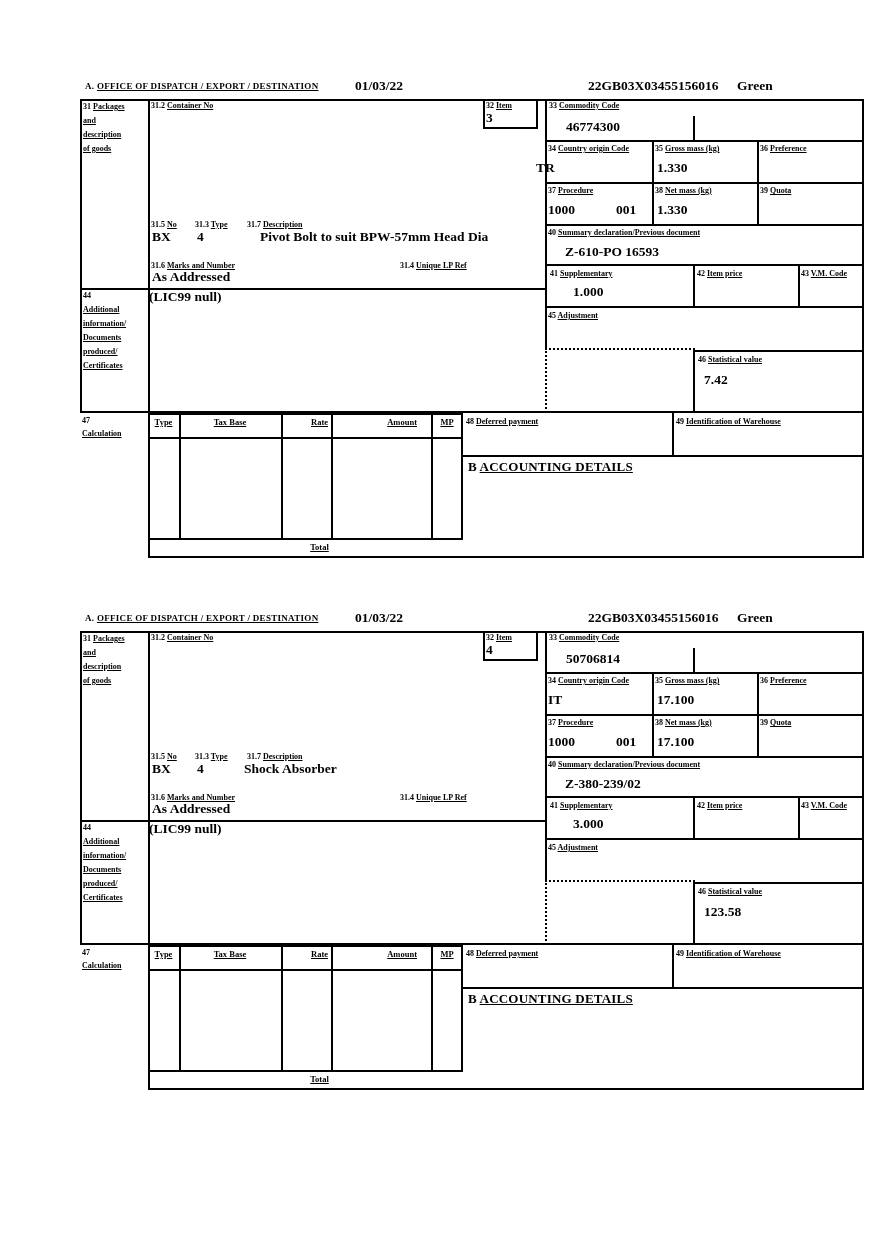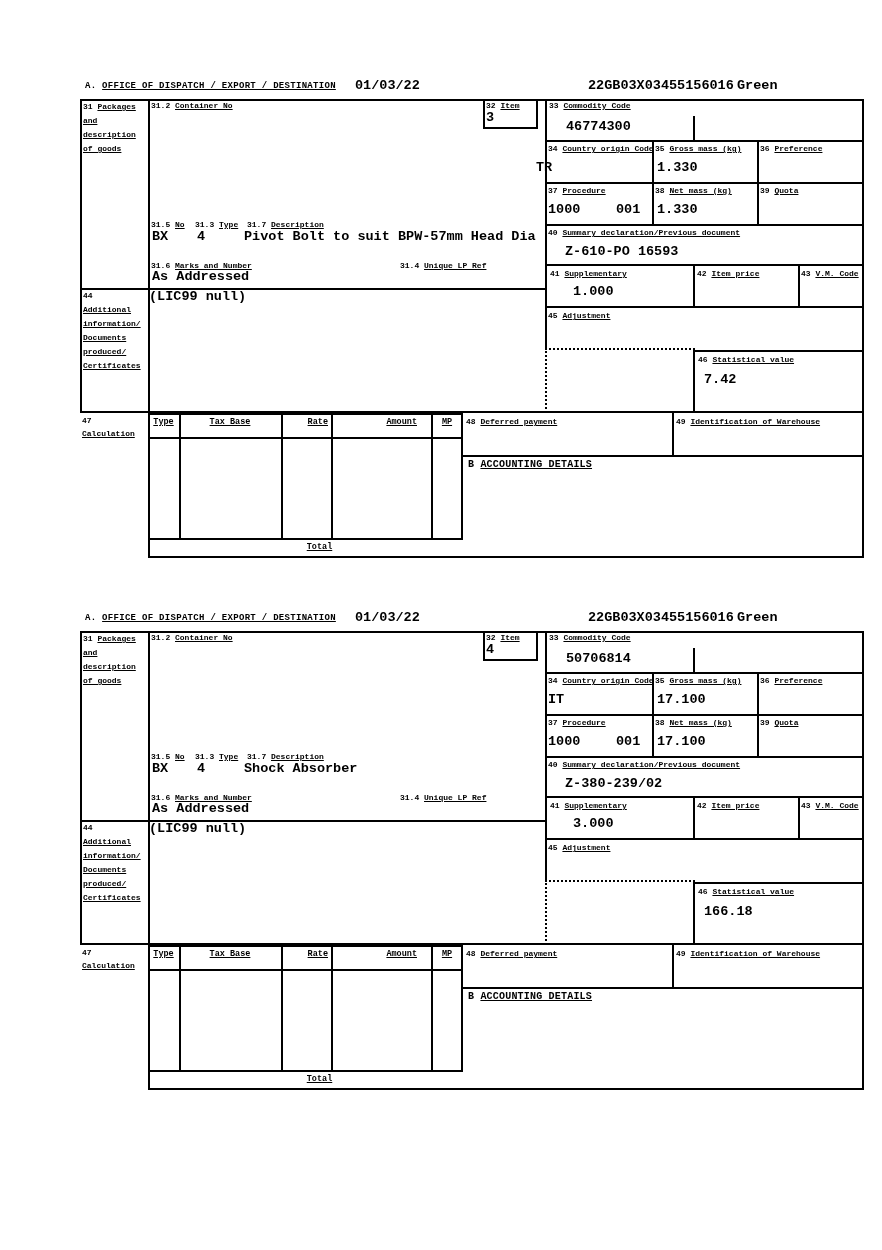--- a/index.html
+++ b/index.html
@@ -1,37 +1,37 @@
 <!DOCTYPE html>
 <html><head>
 <meta charset="utf-8">
 <style>
   * { margin:0; padding:0; box-sizing:border-box; }
   html,body { background:#fff; }
   #doc {
     position:relative; width:882px; height:1250px; background:#ffffff;
-    font-family:Liberation Mono, monospace; color:#000; overflow:hidden;
+    font-family:Liberation Serif, serif; color:#000; overflow:hidden;
   }
   .section { position:absolute; left:80px; width:784px; height:482px; }
   .abs { position:absolute; }
   
   .box  { position:absolute; border:2px solid #000; }
   .hl   { position:absolute; border-top:2px solid #000; height:0; }
   .vl   { position:absolute; border-left:2px solid #000; width:0; }
   .dh   { position:absolute; border-top:2px dotted #000; height:0; }
   .dv   { position:absolute; border-left:2px dotted #000; width:0; }
   .bl   { border-left:2px solid #000; }
   .bb   { border-bottom:2px solid #000; }
   .bt   { border-top:2px solid #000; }
   
   .lbl { position:absolute; font-weight:bold; font-size:8px; line-height:10px; white-space:nowrap; }
   .val { position:absolute; font-weight:bold; font-size:13.5px; line-height:15px; white-space:nowrap; }
   .u   { text-decoration:underline; text-underline-offset:1px; }
   .hdr { position:absolute; font-weight:bold; font-size:9px; letter-spacing:0.3px; white-space:nowrap; }
-  .blbl{ position:absolute; font-weight:bold; font-size:10px; letter-spacing:0.2px; white-space:nowrap; }
+  .blbl{ position:absolute; font-weight:bold; font-size:13px; letter-spacing:0.2px; white-space:nowrap; }
   .cth { position:absolute; font-weight:bold; font-size:8.5px; line-height:10px; white-space:nowrap; }
   .ctr { text-align:center; }
   .rgt { text-align:right; }
 </style>
 </head>
 <body>
 
 <div id="doc">
   <div class="section" style="top: 78px;">
 
@@ -106,21 +106,21 @@
 
     <div class="lbl" style="left:468px; top:233px;"><span>45</span> <span class="u">Adjustment</span></div>
     <div class="lbl" style="left:618px; top:277px;"><span>46</span> <span class="u">Statistical value</span></div>
     <div class="val" style="left:624px; top:294px;">7.42</div>
 
     <div class="lbl" style="left:71px; top:142px;"><span>31.5</span> <span class="u">No</span></div>
     <div class="lbl" style="left:115px; top:142px;"><span>31.3</span> <span class="u">Type</span></div>
     <div class="lbl" style="left:167px; top:142px;"><span>31.7</span> <span class="u">Description</span></div>
     <div class="val" style="left:72px; top:151px;">BX</div>
     <div class="val" style="left:117px; top:151px;">4</div>
-    <div class="val" style="left:164px; top:151px;">Pivot Bolt to suit BPW-57mm Head Dia</div>
+    <div class="val" style="left:180px; top:151px;">Pivot Bolt to suit BPW-57mm Head Dia</div>
 
     <div class="lbl" style="left:71px; top:183px;"><span>31.6</span> <span class="u">Marks and Number</span></div>
     <div class="lbl" style="left:320px; top:183px;"><span>31.4</span> <span class="u">Unique LP Ref</span></div>
     <div class="val" style="left:72px; top:191px;">As Addressed</div>
 
     <div class="lbl" style="left:3px; top:213px;">44</div>
     <div class="lbl u" style="left:3px; top:227px;">Additional</div>
     <div class="lbl u" style="left:3px; top:241px;">information/</div>
     <div class="lbl u" style="left:3px; top:255px;">Documents</div>
     <div class="lbl u" style="left:3px; top:269px;">produced/</div>
@@ -208,21 +208,21 @@
 
     <div class="lbl" style="left:468px; top:150px;"><span>40</span> <span class="u">Summary declaration/Previous document</span></div>
     <div class="val" style="left:485px; top:166px;">Z-380-239/02</div>
     <div class="lbl" style="left:470px; top:191px;"><span>41</span> <span class="u">Supplementary</span></div>
     <div class="val" style="left:493px; top:206px;">3.000</div>
     <div class="lbl" style="left:617px; top:191px;"><span>42</span> <span class="u">Item price</span></div>
     <div class="lbl" style="left:721px; top:191px;"><span>43</span> <span class="u">V.M. Code</span></div>
 
     <div class="lbl" style="left:468px; top:233px;"><span>45</span> <span class="u">Adjustment</span></div>
     <div class="lbl" style="left:618px; top:277px;"><span>46</span> <span class="u">Statistical value</span></div>
-    <div class="val" style="left:624px; top:294px;">166.18</div>
+    <div class="val" style="left:624px; top:294px;">123.58</div>
 
     <div class="lbl" style="left:71px; top:142px;"><span>31.5</span> <span class="u">No</span></div>
     <div class="lbl" style="left:115px; top:142px;"><span>31.3</span> <span class="u">Type</span></div>
     <div class="lbl" style="left:167px; top:142px;"><span>31.7</span> <span class="u">Description</span></div>
     <div class="val" style="left:72px; top:151px;">BX</div>
     <div class="val" style="left:117px; top:151px;">4</div>
     <div class="val" style="left:164px; top:151px;">Shock Absorber</div>
 
     <div class="lbl" style="left:71px; top:183px;"><span>31.6</span> <span class="u">Marks and Number</span></div>
     <div class="lbl" style="left:320px; top:183px;"><span>31.4</span> <span class="u">Unique LP Ref</span></div>

